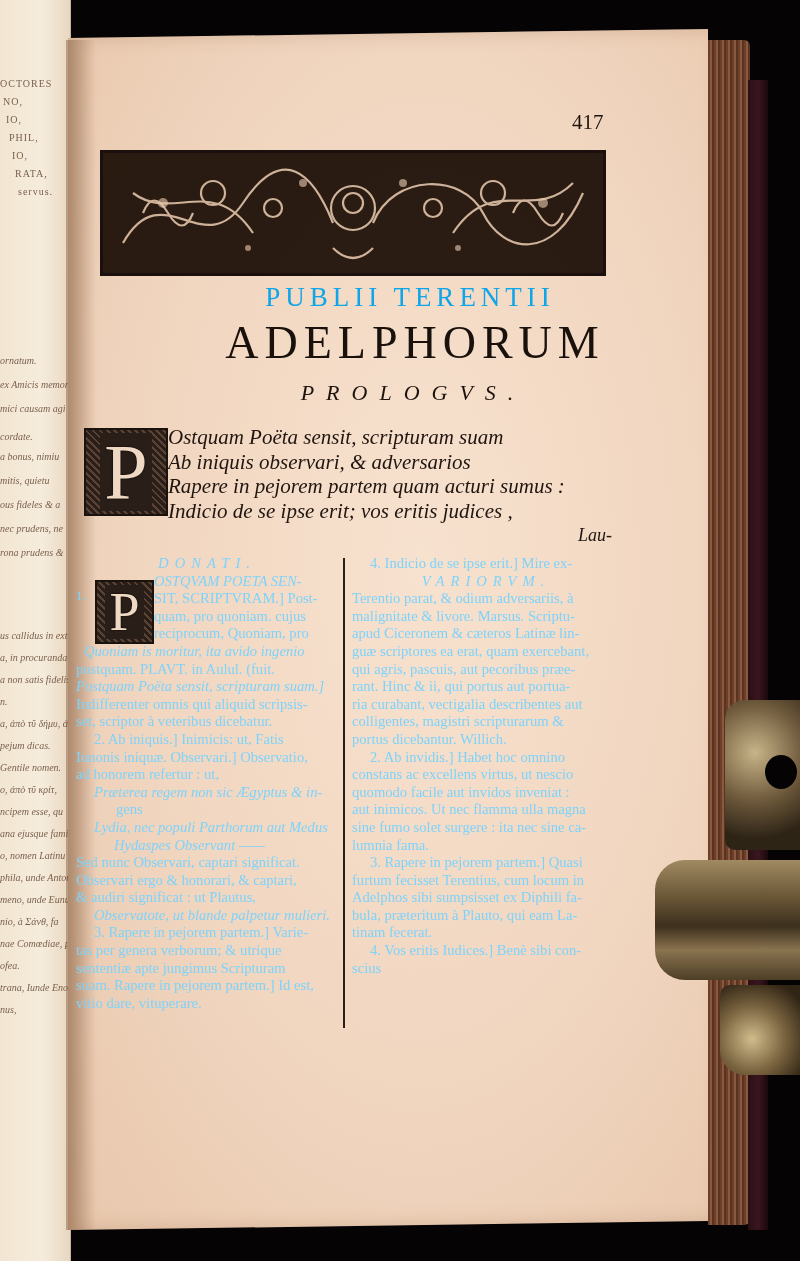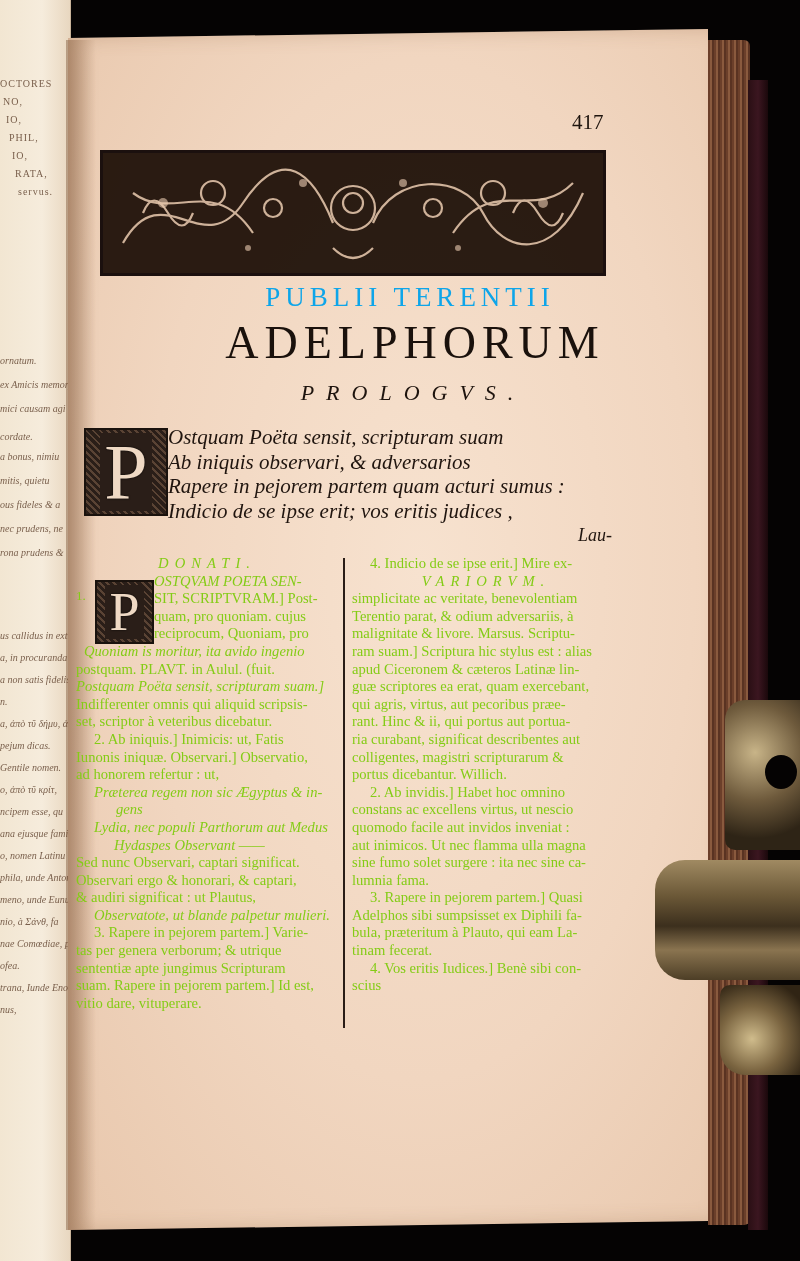--- a/index.html
+++ b/index.html
@@ -111,21 +111,21 @@
   }
   .verse div { white-space: nowrap; }
   .catchword-top {
     position: absolute; left: 578px; top: 525px;
     font-family: "Liberation Serif", serif; font-style: italic; font-size: 18px; color:#20150f;
   }
 
   
   .col {
     position: absolute; font-family: "Liberation Serif", serif;
-    font-size: 14.6px; line-height: 17.6px; color: #84cc16;
+    font-size: 14.6px; line-height: 17.6px; color: #7dd3fc;
   }
   .col-left { left: 76px; top: 555px; width: 262px; }
   .col-right { left: 352px; top: 555px; width: 268px; }
   .col .line { white-space: nowrap; overflow: hidden; }
   .col .center { text-align: center; font-style: italic; letter-spacing: 6px; }
   .col .indent { padding-left: 18px; }
   .col .indent-big { padding-left: 8px; }
   .col .dropcap-lines { padding-left: 78px; }
   .col .right { text-align: left; }
   .col-rule {
@@ -268,57 +268,56 @@
     <div class="line dropcap-lines">reciprocum, Quoniam, pro</div>
     <div class="line indent-big" style="font-style: italic;">Quoniam is moritur, ita avido ingenio</div>
     <div class="line">postquam. PLAVT. in Aulul.   (fuit.</div>
     <div class="line" style="font-style: italic;">Postquam Poëta sensit, scripturam suam.]</div>
     <div class="line">Indifferenter omnis qui aliquid scripsis-</div>
     <div class="line">set, scriptor à veteribus dicebatur.</div>
     <div class="line indent">2. Ab iniquis.] Inimicis: ut, Fatis</div>
     <div class="line">Iunonis iniquæ. Observari.] Observatio,</div>
     <div class="line">ad honorem refertur : ut,</div>
     <div class="line indent" style="font-style: italic;">Præterea regem non sic Ægyptus &amp; in-</div>
-    <div class="line indent" style="font-style: italic; padding-left: 40px;">gens</div>
+    <div class="line indent" style="padding-left: 40px;">gens</div>
     <div class="line indent" style="font-style: italic;">Lydia, nec populi Parthorum aut Medus</div>
     <div class="line indent" style="font-style: italic; padding-left: 38px;">Hydaspes   Observant ——</div>
     <div class="line">Sed nunc Observari, captari significat.</div>
     <div class="line">Observari ergo &amp; honorari, &amp; captari,</div>
     <div class="line">&amp; audiri significat : ut Plautus,</div>
     <div class="line indent" style="font-style: italic;">Observatote, ut blande palpetur mulieri.</div>
     <div class="line indent">3. Rapere in pejorem partem.] Varie-</div>
     <div class="line">tas per genera verborum; &amp; utrique</div>
     <div class="line">sententiæ apte jungimus Scripturam</div>
     <div class="line">suam. Rapere in pejorem partem.] Id est,</div>
     <div class="line">vitio dare, vituperare.</div>
   </div>
 
 <div class="col-rule"></div>
 
 <div class="col col-right" id="col-right">
   <div class="line indent">4. Indicio de se ipse erit.] Mire ex-</div>
   <div class="line center">VARIORVM.</div>
-    <div class="line">simplicitate ac veritate, benevolentiam</div>
     <div class="line">Terentio parat, &amp; odium adversariis, à</div>
     <div class="line">malignitate &amp; livore. Marsus. Scriptu-</div>
-    <div class="line">ram suam.] Scriptura hic stylus est : alias</div>
     <div class="line">apud Ciceronem &amp; cæteros Latinæ lin-</div>
     <div class="line">guæ scriptores ea erat, quam exercebant,</div>
-    <div class="line">qui agris, virtus, aut pecoribus præe-</div>
+    <div class="line">qui agris, pascuis, aut pecoribus præe-</div>
     <div class="line">rant. Hinc &amp; ii, qui portus aut portua-</div>
-    <div class="line">ria curabant, significat describentes aut</div>
+    <div class="line">ria curabant, vectigalia describentes aut</div>
     <div class="line">colligentes, magistri scripturarum &amp;</div>
     <div class="line">portus dicebantur. Willich.</div>
     <div class="line indent">2. Ab invidis.] Habet hoc omnino</div>
     <div class="line">constans ac excellens virtus, ut nescio</div>
     <div class="line">quomodo facile aut invidos inveniat :</div>
     <div class="line">aut inimicos. Ut nec flamma ulla magna</div>
     <div class="line">sine fumo solet surgere : ita nec sine ca-</div>
     <div class="line">lumnia fama.</div>
     <div class="line indent">3. Rapere in pejorem partem.] Quasi</div>
+    <div class="line">furtum fecisset Terentius, cum locum in</div>
     <div class="line">Adelphos sibi sumpsisset ex Diphili fa-</div>
     <div class="line">bula, præteritum à Plauto, qui eam La-</div>
     <div class="line">tinam fecerat.</div>
     <div class="line indent">4. Vos eritis Iudices.] Benè sibi con-</div>
     <div class="line right">scius</div>
   </div>
 
 <div class="clasp">
   <div class="clasp-top"></div>
   <div class="clasp-hole"></div>

